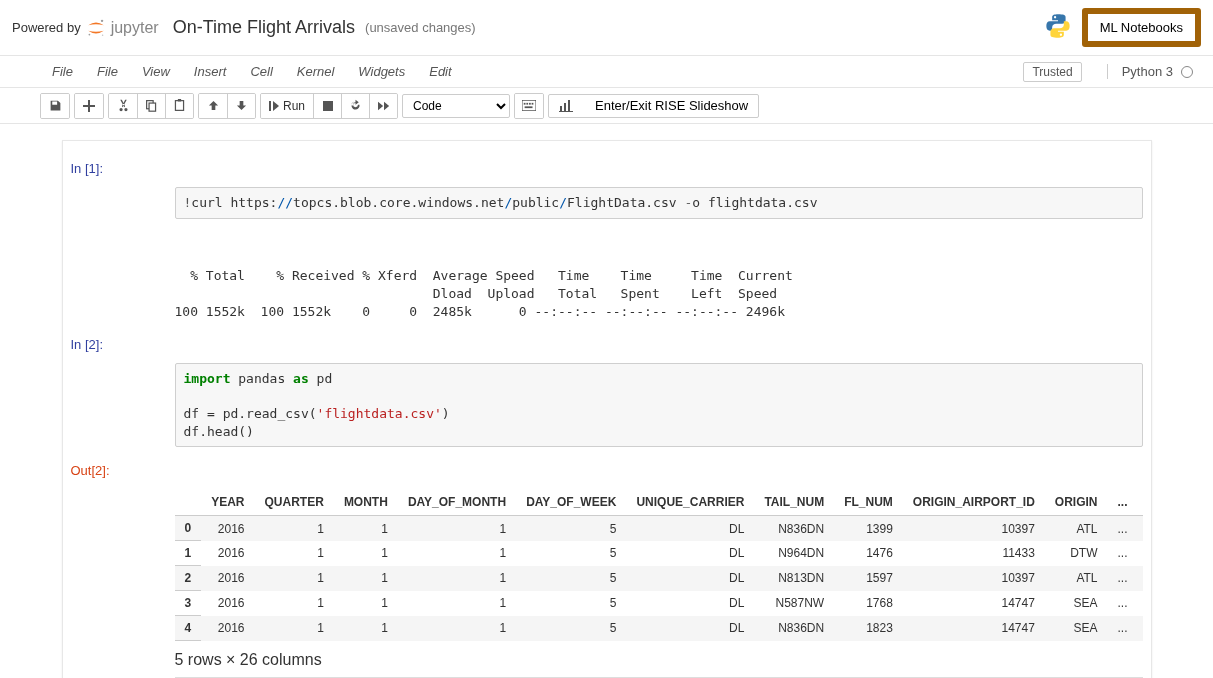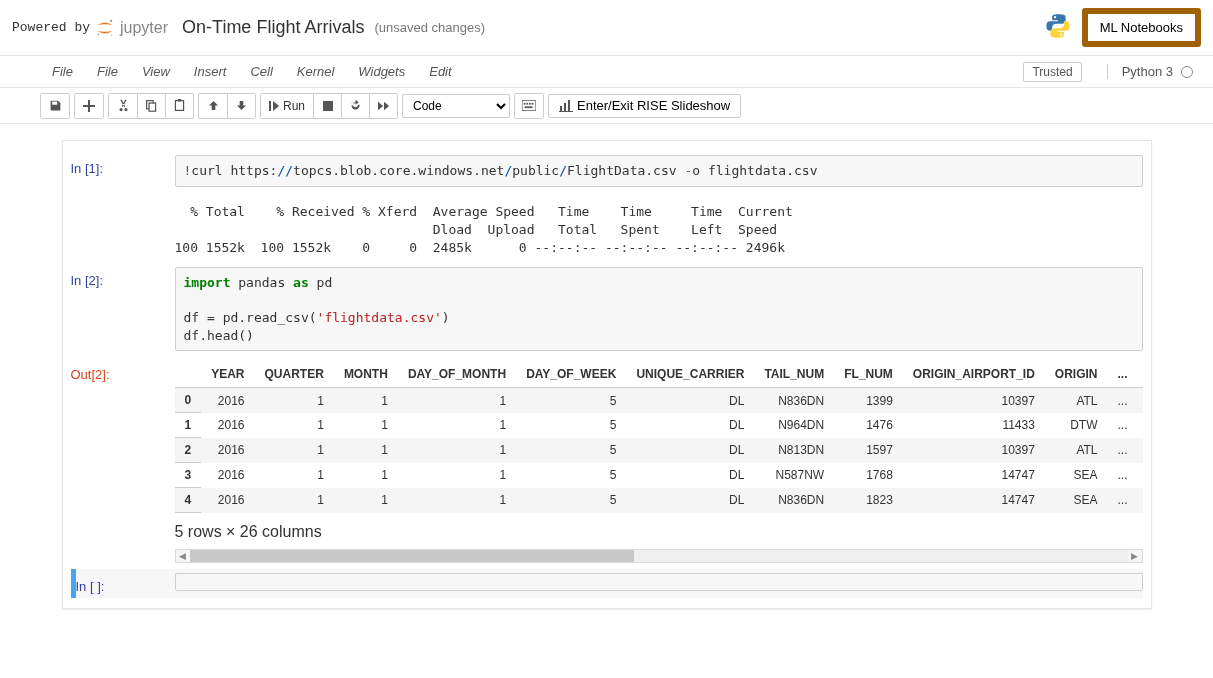--- a/index.html
+++ b/index.html
@@ -1,18 +1,18 @@
 <!DOCTYPE html>
 <html><head>
 <meta charset="utf-8">
 <style>
 * { box-sizing: border-box; margin: 0; padding: 0; }
 body { font-family: "Helvetica Neue", Helvetica, Arial, sans-serif; font-size: 13px; color: #333; background: #fff; }
 .header { display: flex; align-items: center; padding: 8px 12px; border-bottom: 1px solid #e5e5e5; }
-.powered-by { font-size: 13px; color: #333; margin-right: 4px; font-family: Liberation Mono, monospace; }
+.powered-by { font-size: 13px; color: #333; margin-right: 4px; }
 .jupyter-logo { display: inline-flex; align-items: center; margin-right: 14px; }
 .jupyter-logo svg { width: 22px; height: 22px; margin-right: 4px; }
 .jupyter-logo span { font-size: 16px; color: #868686; font-weight: 400; letter-spacing: 0; }
 .notebook-title { font-size: 18px; color: #333; margin-right: 10px; }
 .save-status { font-size: 13px; color: #777; }
 .header-right { margin-left: auto; display: flex; align-items: center; gap: 10px; }
 .python-icon svg { width: 28px; height: 28px; }
 .ml-notebooks { border: 6px solid #a16207; border-radius: 3px; padding: 6px 12px; font-size: 13px; background: #fff; cursor: pointer; }
 .menubar { display: flex; align-items: center; padding: 0 12px; border-bottom: 1px solid #e5e5e5; background: #fff; height: 32px; }
 .menubar-inner { padding-left: 28px; display: flex; align-items: center; width: 100%; }
@@ -20,29 +20,29 @@
 .menubar-right { margin-left: auto; display: flex; align-items: center; gap: 25px; padding-right: 8px; }
 .trusted { font-size: 12px; color: #555; border: 1px solid #ccc; padding: 2px 8px; border-radius: 2px; }
 .kernel-indicator { font-size: 13px; color: #555; display: flex; align-items: center; gap: 8px; border-left: 1px solid #ccc; padding-left: 14px; }
 .kernel-circle { width: 12px; height: 12px; border: 1px solid #888; border-radius: 50%; }
 .toolbar { display: flex; align-items: center; padding: 4px 12px 4px 40px; border-bottom: 1px solid #e5e5e5; background: #fff; gap: 4px; height: 36px; }
 .tb-group { display: flex; border: 1px solid #ccc; border-radius: 2px; overflow: hidden; }
 .tb-btn { width: 28px; height: 24px; display: flex; align-items: center; justify-content: center; background: #fff; cursor: pointer; border: none; font-size: 12px; color: #333; }
 .tb-btn + .tb-btn { border-left: 1px solid #ccc; }
 .tb-run { width: auto; padding: 0 8px; gap: 4px; }
 .cell-type-select { border: 1px solid #ccc; border-radius: 2px; height: 24px; padding: 0 6px; font-size: 12px; background: #fff; width: 108px; }
-.rise-btn { border: 1px solid #ccc; border-radius: 2px; height: 24px; padding: 0 10px; font-size: 13px; background: #fff; cursor: pointer; display: flex; align-items: center; gap: 4px; }
+.rise-btn { border: 1px solid #ccc; border-radius: 2px; height: 24px; padding: 0 10px; font-size: 13px; background: #fff; cursor: pointer; display: flex; align-items: center; gap: 22px; }
 .notebook-container { max-width: 1090px; margin: 16px auto; background: #fff; box-shadow: 0 1px 2px rgba(0,0,0,0.08); border: 1px solid #e7e7e7; padding: 8px; }
 .cell { display: flex; padding: 4px 0; margin: 2px 0; }
 .cell.selected { border-left: 5px solid #42A5F5; background: #f7f7f7; padding-left:0; }
 .cell.selected .prompt-col { width: 99px; }
 .prompt-col { width: 104px; padding: 6px 8px 0 0; font-family: Liberation Sans, sans-serif; font-size: 13px; flex-shrink: 0; }
 .prompt-in { color: #303F9F; }
 .prompt-out { color: #D84315; }
-.cell-body { flex: 1; min-width: 0; }
+.cell-body { flex: 1; min-width: 0; margin-top: 32px; }
 .input-area { border: 1px solid #cfcfcf; border-radius: 2px; background: #f7f7f7; padding: 6px 8px; font-family: monospace; font-size: 13px; line-height: 1.35; white-space: pre; overflow-x: auto; }
 .output-area { padding: 6px 0 0 0; font-family: monospace; font-size: 13px; white-space: pre; line-height: 1.4; }
 .df-wrap { overflow-x: auto; position: relative; }
 .df-table { border-collapse: collapse; font-family: "Helvetica Neue", Arial, sans-serif; font-size: 12px; }
 .df-table th { text-align: right; padding: 6px 10px; font-weight: 700; border-bottom: 1px solid #ccc; white-space: nowrap; }
 .df-table td { text-align: right; padding: 5px 10px; white-space: nowrap; }
 .df-table tbody tr:nth-child(odd) { background: #f5f5f5; }
 .df-table tbody th { font-weight: 700; text-align: right; padding: 5px 10px; }
 .df-summary { font-family: "Helvetica Neue", Arial, sans-serif; font-size: 16px; padding: 10px 0 6px 0; }
 .hscroll { height: 14px; background: #f0f0f0; position: relative; border: 1px solid #ddd; margin-top: 2px; }

